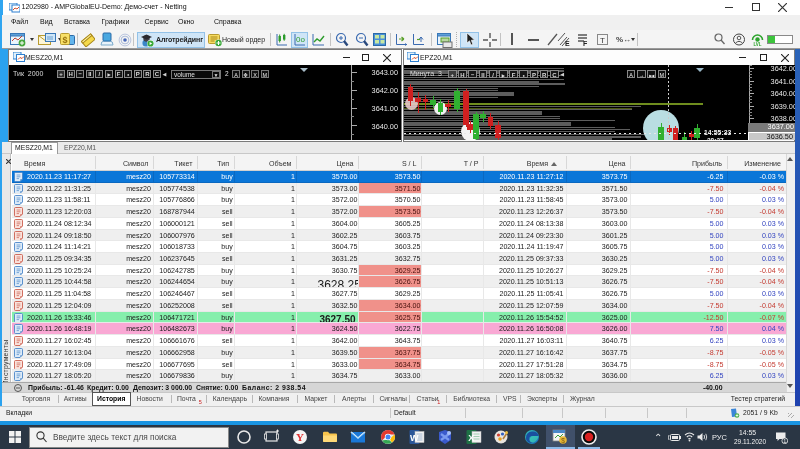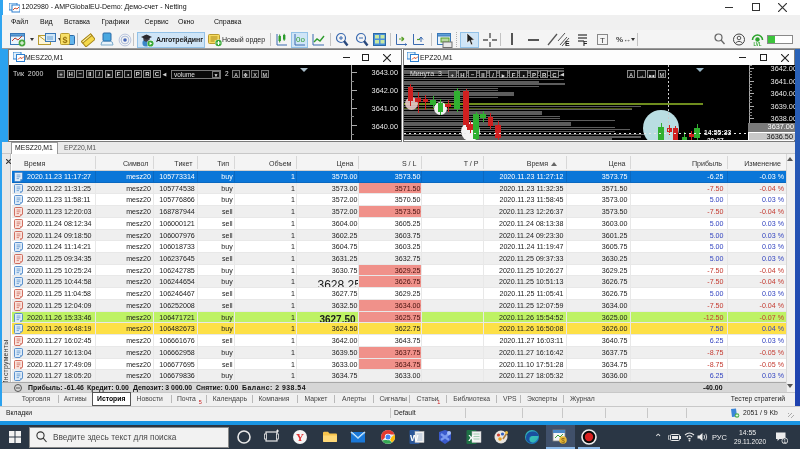--- a/index.html
+++ b/index.html
@@ -759,21 +759,21 @@
 <div style="position:absolute;left:185px;top:0;width:1px;height:11.72px;background:#e8e8e8;"></div>
 <div style="position:absolute;left:221.5px;top:0;width:1px;height:11.72px;background:#e8e8e8;"></div>
 <div style="position:absolute;left:284px;top:0;width:1px;height:11.72px;background:#e8e8e8;"></div>
 <div style="position:absolute;left:346px;top:0;width:1px;height:11.72px;background:#e8e8e8;"></div>
 <div style="position:absolute;left:409px;top:0;width:1px;height:11.72px;background:#e8e8e8;"></div>
 <div style="position:absolute;left:471px;top:0;width:1px;height:11.72px;background:#e8e8e8;"></div>
 <div style="position:absolute;left:554px;top:0;width:1px;height:11.72px;background:#e8e8e8;"></div>
 <div style="position:absolute;left:618px;top:0;width:1px;height:11.72px;background:#e8e8e8;"></div>
 <div style="position:absolute;left:714.5px;top:0;width:1px;height:11.72px;background:#e8e8e8;"></div>
 </div>
-<div class="ab" style="left:12px;top:311.64px;width:773.5px;height:11.72px;background:#bef264;border-bottom:1px solid #e8e8e8;overflow:hidden;">
+<div class="ab" style="left:12px;top:311.64px;width:773.5px;height:11.72px;background:#86efac;border-bottom:1px solid #e8e8e8;overflow:hidden;">
 <svg style="position:absolute;left:1.5px;top:1px;" width="9" height="10" viewBox="0 0 9 10">
 <path d="M1.5 0.5 h6 a1 1 0 0 1 1 1 v5.5 l-2.5 2.5 h-4.5 a1 1 0 0 1 -1 -1 v-7 a1 1 0 0 1 1 -1 Z" fill="#ddebf8" stroke="#4a86c8" stroke-width="0.9"></path>
 <path d="M2.6 3 h3.8 M2.6 4.8 h3.8 M2.6 6.6 h2.4" stroke="#4a86c8" stroke-width="0.7"></path>
 <path d="M8.5 7 l-2.5 2.5 v-2.5 Z" fill="#4a86c8" opacity="0.55"></path>
 </svg>
 <div style="font-size:7.1px;color:#1a1a1a;position:absolute;top:2px;white-space:nowrap;left:15px;">2020.11.26 15:33:46</div>
 <div style="font-size:7.1px;color:#1a1a1a;position:absolute;top:2px;white-space:nowrap;left:79px;width:60px;text-align:right;">mesz20</div>
 <div style="font-size:7.1px;color:#1a1a1a;position:absolute;top:2px;white-space:nowrap;left:137.8px;width:45px;text-align:right;">106471721</div>
 <div style="font-size:7.1px;color:#1a1a1a;position:absolute;top:2px;white-space:nowrap;left:190.7px;width:30px;text-align:right;">buy</div>
 <div style="font-size:7.1px;color:#1a1a1a;position:absolute;top:2px;white-space:nowrap;left:253px;width:30px;text-align:right;">1</div>
@@ -789,21 +789,21 @@
 <div style="position:absolute;left:185px;top:0;width:1px;height:11.72px;background:#e8e8e8;"></div>
 <div style="position:absolute;left:221.5px;top:0;width:1px;height:11.72px;background:#e8e8e8;"></div>
 <div style="position:absolute;left:284px;top:0;width:1px;height:11.72px;background:#e8e8e8;"></div>
 <div style="position:absolute;left:346px;top:0;width:1px;height:11.72px;background:#e8e8e8;"></div>
 <div style="position:absolute;left:409px;top:0;width:1px;height:11.72px;background:#e8e8e8;"></div>
 <div style="position:absolute;left:471px;top:0;width:1px;height:11.72px;background:#e8e8e8;"></div>
 <div style="position:absolute;left:554px;top:0;width:1px;height:11.72px;background:#e8e8e8;"></div>
 <div style="position:absolute;left:618px;top:0;width:1px;height:11.72px;background:#e8e8e8;"></div>
 <div style="position:absolute;left:714.5px;top:0;width:1px;height:11.72px;background:#e8e8e8;"></div>
 </div>
-<div class="ab" style="left:12px;top:323.36px;width:773.5px;height:11.72px;background:#fde047;border-bottom:1px solid #e8e8e8;overflow:hidden;">
+<div class="ab" style="left:12px;top:323.36px;width:773.5px;height:11.72px;background:#f9a8d4;border-bottom:1px solid #e8e8e8;overflow:hidden;">
 <svg style="position:absolute;left:1.5px;top:1px;" width="9" height="10" viewBox="0 0 9 10">
 <path d="M1.5 0.5 h6 a1 1 0 0 1 1 1 v5.5 l-2.5 2.5 h-4.5 a1 1 0 0 1 -1 -1 v-7 a1 1 0 0 1 1 -1 Z" fill="#ddebf8" stroke="#4a86c8" stroke-width="0.9"></path>
 <path d="M2.6 3 h3.8 M2.6 4.8 h3.8 M2.6 6.6 h2.4" stroke="#4a86c8" stroke-width="0.7"></path>
 <path d="M8.5 7 l-2.5 2.5 v-2.5 Z" fill="#4a86c8" opacity="0.55"></path>
 </svg>
 <div style="font-size:7.1px;color:#1a1a1a;position:absolute;top:2px;white-space:nowrap;left:15px;">2020.11.26 16:48:19</div>
 <div style="font-size:7.1px;color:#1a1a1a;position:absolute;top:2px;white-space:nowrap;left:79px;width:60px;text-align:right;">mesz20</div>
 <div style="font-size:7.1px;color:#1a1a1a;position:absolute;top:2px;white-space:nowrap;left:137.8px;width:45px;text-align:right;">106482673</div>
 <div style="font-size:7.1px;color:#1a1a1a;position:absolute;top:2px;white-space:nowrap;left:190.7px;width:30px;text-align:right;">buy</div>
 <div style="font-size:7.1px;color:#1a1a1a;position:absolute;top:2px;white-space:nowrap;left:253px;width:30px;text-align:right;">1</div>
@@ -891,21 +891,21 @@
 <path d="M8.5 7 l-2.5 2.5 v-2.5 Z" fill="#cc5f4e" opacity="0.55"></path>
 </svg>
 <div style="font-size:7.1px;color:#1a1a1a;position:absolute;top:2px;white-space:nowrap;left:15px;">2020.11.27 17:49:09</div>
 <div style="font-size:7.1px;color:#1a1a1a;position:absolute;top:2px;white-space:nowrap;left:79px;width:60px;text-align:right;">mesz20</div>
 <div style="font-size:7.1px;color:#1a1a1a;position:absolute;top:2px;white-space:nowrap;left:137.8px;width:45px;text-align:right;">106677695</div>
 <div style="font-size:7.1px;color:#1a1a1a;position:absolute;top:2px;white-space:nowrap;left:190.7px;width:30px;text-align:right;">sell</div>
 <div style="font-size:7.1px;color:#1a1a1a;position:absolute;top:2px;white-space:nowrap;left:253px;width:30px;text-align:right;">1</div>
 <div style="font-size:7.1px;color:#1a1a1a;position:absolute;top:2px;white-space:nowrap;left:305.5px;width:40px;text-align:right;">3633.00</div>
 <div style="position:absolute;left:347.0px;top:0;width:62px;height:11.72px;background:#f0918a;"></div>
 <div style="position:absolute;left:368.5px;top:2px;width:40px;text-align:right;font-size:7.1px;color:#47110d;">3634.75</div>
-<div style="font-size:7.1px;color:#1a1a1a;position:absolute;top:2px;white-space:nowrap;left:479.5px;width:72px;text-align:right;">2020.11.10 17:51:28</div>
+<div style="font-size:7.1px;color:#1a1a1a;position:absolute;top:2px;white-space:nowrap;left:479.5px;width:72px;text-align:right;">2020.11.27 17:51:28</div>
 <div style="font-size:7.1px;color:#1a1a1a;position:absolute;top:2px;white-space:nowrap;left:575.5px;width:40px;text-align:right;">3634.75</div>
 <div style="font-size:7.1px;color:#1a1a1a;position:absolute;top:2px;white-space:nowrap;left:671.5px;width:40px;text-align:right;color:#c43a30;">-8.75</div>
 <div style="font-size:7.1px;color:#1a1a1a;position:absolute;top:2px;white-space:nowrap;left:730.0px;width:42px;text-align:right;color:#c43a30;">-0.05 %</div>
 <div style="position:absolute;left:83px;top:0;width:1px;height:11.72px;background:#e8e8e8;"></div>
 <div style="position:absolute;left:141px;top:0;width:1px;height:11.72px;background:#e8e8e8;"></div>
 <div style="position:absolute;left:185px;top:0;width:1px;height:11.72px;background:#e8e8e8;"></div>
 <div style="position:absolute;left:221.5px;top:0;width:1px;height:11.72px;background:#e8e8e8;"></div>
 <div style="position:absolute;left:284px;top:0;width:1px;height:11.72px;background:#e8e8e8;"></div>
 <div style="position:absolute;left:346px;top:0;width:1px;height:11.72px;background:#e8e8e8;"></div>
 <div style="position:absolute;left:409px;top:0;width:1px;height:11.72px;background:#e8e8e8;"></div>

